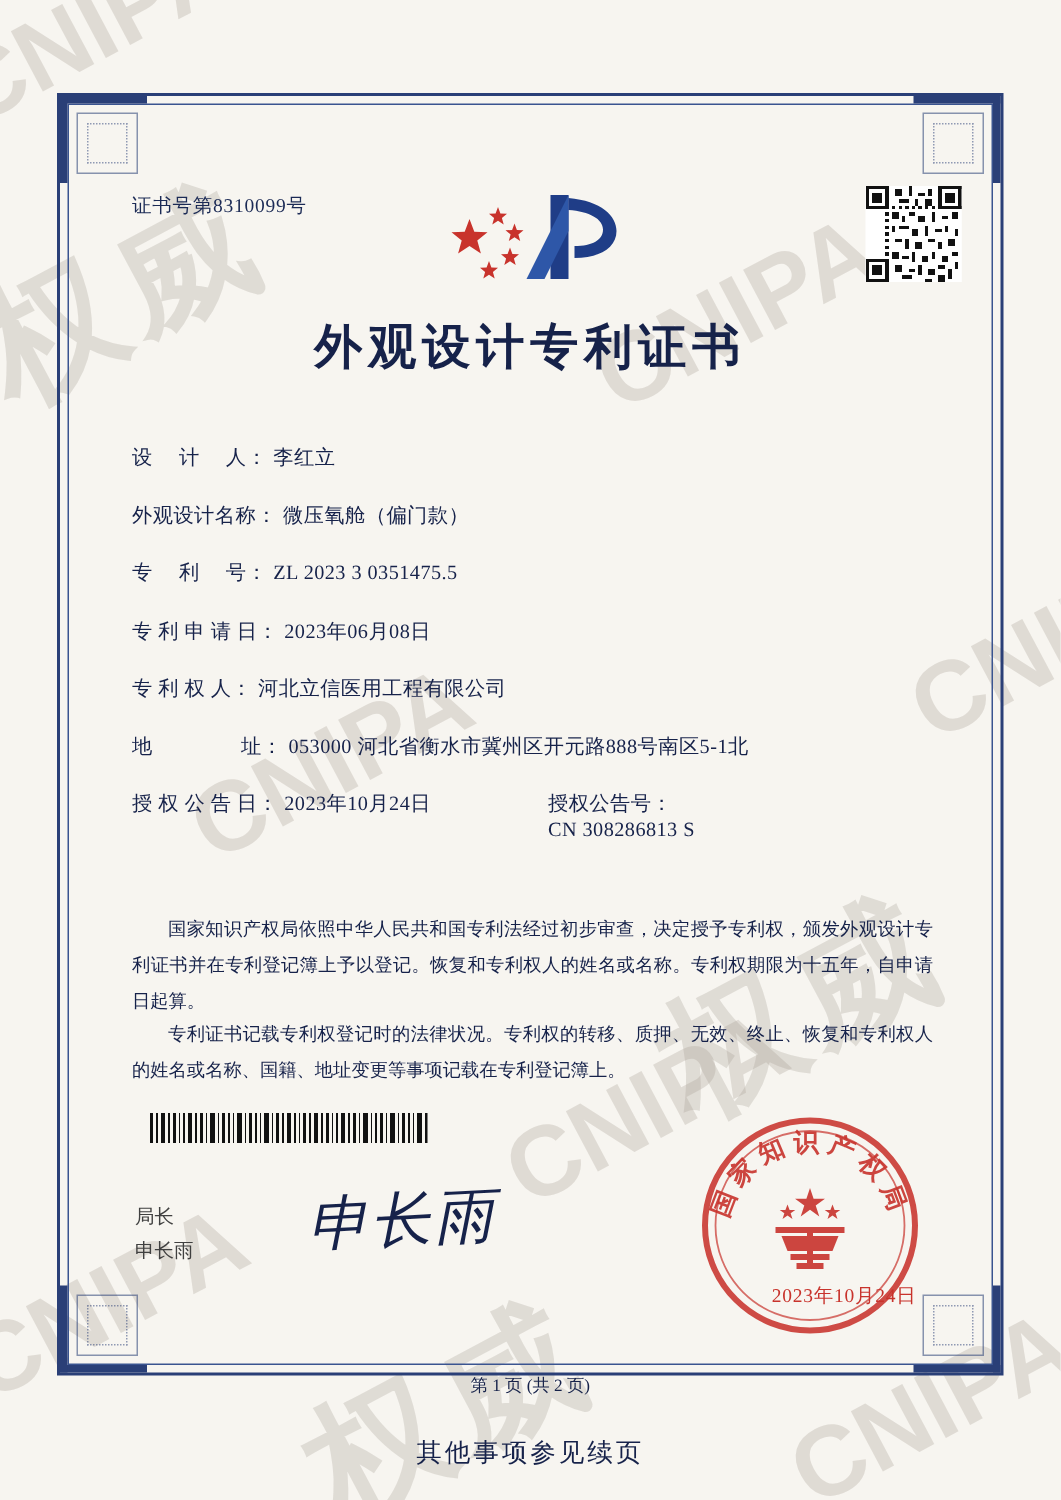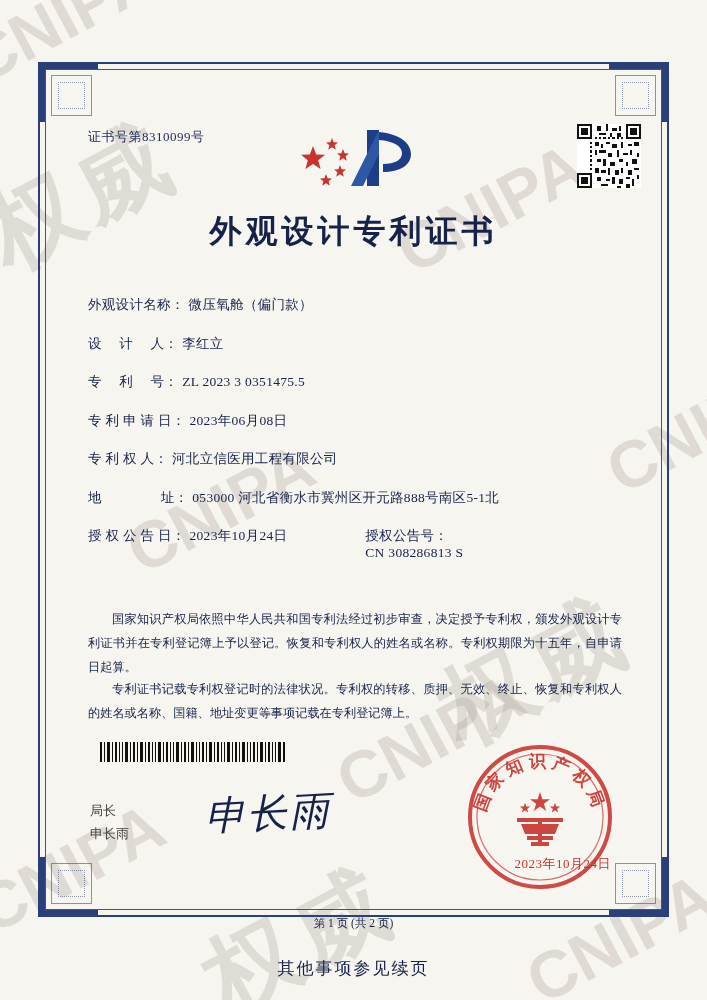--- a/index.html
+++ b/index.html
@@ -359,26 +359,26 @@
         <rect x="18" y="28" width="2" height="1"></rect>
       <rect x="22" y="27" width="2" height="2"></rect>
     </g>
   </svg>
 </div>
 
 <div class="title">外观设计专利证书</div>
 
 <div class="fields">
   <div class="field-row">
+    <span class="field-label">设 　计 　人：</span>
+    <span class="field-value">李红立</span>
+  </div>
+  <div class="field-row">
     <span class="field-label">外观设计名称：</span>
     <span class="field-value">微压氧舱（偏门款）</span>
-  </div>
-  <div class="field-row">
-    <span class="field-label">设 　计 　人：</span>
-    <span class="field-value">李红立</span>
   </div>
   <div class="field-row">
     <span class="field-label">专 　利 　号：</span>
     <span class="field-value">ZL 2023 3 0351475.5</span>
   </div>
   <div class="field-row">
     <span class="field-label">专 利 申 请 日：</span>
     <span class="field-value">2023年06月08日</span>
   </div>
   <div class="field-row">

